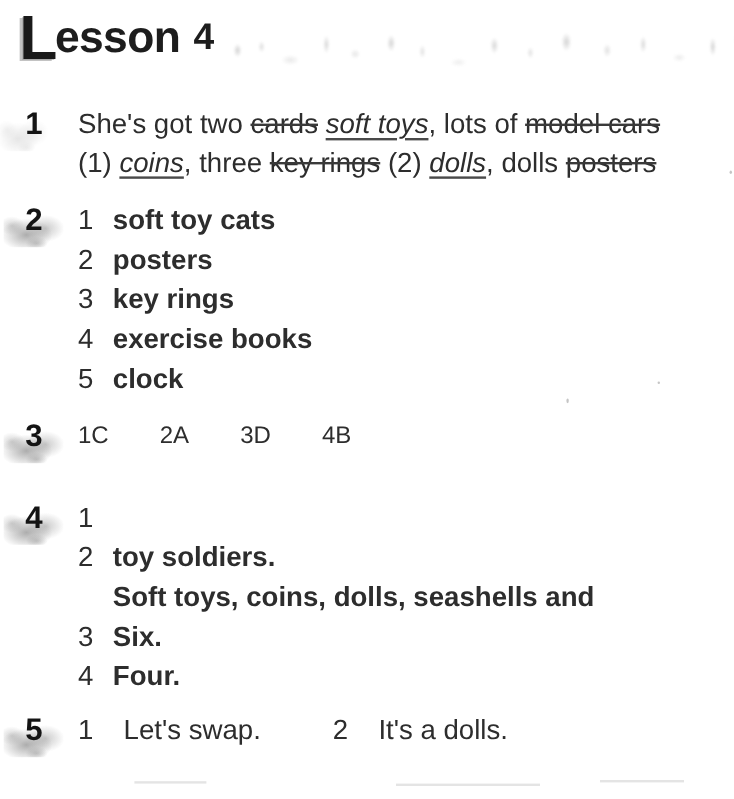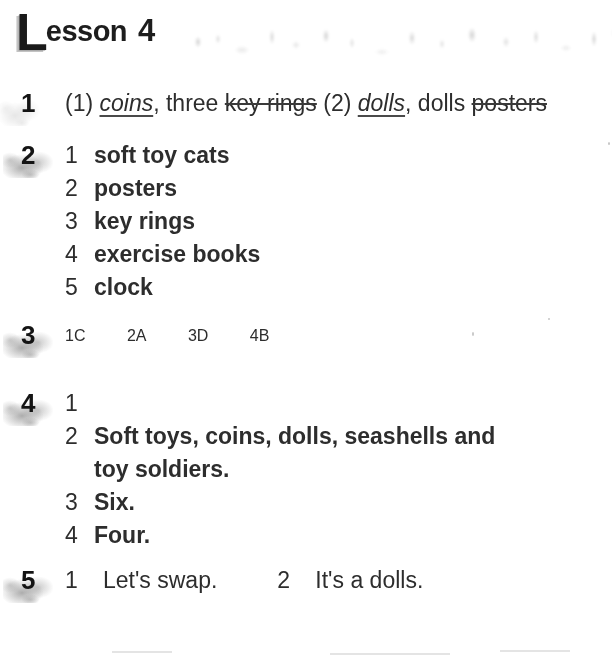--- a/index.html
+++ b/index.html
@@ -10,21 +10,21 @@
     color:#2d2d2d;
   }
   
   .lesson-header{position:relative;margin:8px 0 0 16px;height:52px;white-space:nowrap;}
   .big-l{
     display:inline-block;font-size:52px;font-weight:700;line-height:44px;
     color:#1a1a1a;letter-spacing:-2px;vertical-align:bottom;
     text-shadow:-3px 2px 0 rgba(145,145,145,.55), -1px 1px 0 rgba(120,120,120,.4);
     filter:blur(.3px);
   }
-  .title-rest{display:inline-block;font-size:29px;font-weight:700;color:#1d1d1d;
+  .title-rest{display:inline-block;font-size:37px;font-weight:700;color:#1d1d1d;
     letter-spacing:-.5px;vertical-align:bottom;line-height:46px;margin-left:0;filter:blur(.3px);}
   .title-num{display:inline-block;font-size:31px;font-weight:700;color:#1d1d1d;
     vertical-align:bottom;line-height:46px;margin-left:11px;filter:blur(.3px);}
   .ghost-band{
     position:absolute;left:168px;top:2px;width:436px;height:52px;opacity:.55;filter:blur(.8px);
     background-image:
       radial-gradient(5px 8px at 14px 32px, rgba(90,90,90,.5), transparent 70%),
       radial-gradient(4px 7px at 34px 29px, rgba(110,110,110,.42), transparent 70%),
       radial-gradient(11px 6px at 58px 40px, rgba(140,140,140,.35), transparent 70%),
       radial-gradient(4px 11px at 88px 27px, rgba(100,100,100,.46), transparent 70%),
@@ -64,21 +64,21 @@
   }
   .splash.faint{opacity:.3;width:40px;left:0;}
   .content{flex:1;min-width:0;}
   .rich{margin:0;font-size:23px;line-height:32px;white-space:nowrap;filter:blur(.2px);}
   .strike{text-decoration:line-through;text-decoration-thickness:2px;text-decoration-color:#3a3a3a;}
   .answer{font-style:italic;text-decoration:underline;text-underline-offset:4px;text-decoration-thickness:1.5px;text-decoration-color:#4a4a4a;}
   .bold{font-weight:700;}
   .row{display:flex;font-size:23px;line-height:33px;filter:blur(.2px);}
   .row .n{flex:0 0 29px;}
   .row .t{white-space:nowrap;font-weight:bold;}
-  .letters-row{font-size:16px;line-height:33px;filter:blur(.2px);}
+  .letters-row{font-size:20px;line-height:33px;filter:blur(.2px);}
   .pair{display:inline-block;margin-right:37px;}
   .ex5 .content{display:flex;}
   .grp{display:flex;font-size:23px;line-height:33px;filter:blur(.2px);}
   .grp .n5{flex:0 0 38px;}
   .grp.second{margin-left:60px;}
   
   .speck{position:absolute;background:rgba(110,110,110,.4);border-radius:50%;}
   .sp1{left:472px;top:332px;width:2px;height:4px;}
   .sp2{left:548px;top:318px;width:2px;height:2px;}
   .sp3{left:608px;top:142px;width:2px;height:3px;}
@@ -96,20 +96,21 @@
     <span class="big-l">L</span><span class="title-rest">esson</span><span class="title-num">4</span>
     <div class="ghost-band"></div>
   </div>
 
   <div class="ex ex1">
     <div class="marker-col">
       <span class="splash faint"></span>
       <span class="marker">1</span>
     </div>
     <div class="content">
+      <p class="rich"><span>She's got two </span><span class="strike">cards</span><span> </span><span class="answer">soft toys</span><span>, lots of </span><span class="strike">model cars</span></p>
       <p class="rich"><span>(1) </span><span class="answer">coins</span><span>, three </span><span class="strike">key rings</span><span> (2) </span><span class="answer">dolls</span><span>, dolls </span><span class="strike">posters</span></p>
     </div>
   </div>
 
   <div class="ex ex2">
     <div class="marker-col">
       <span class="splash"></span>
       <span class="marker">2</span>
     </div>
     <div class="content">
@@ -154,22 +155,22 @@
       <span class="splash"></span>
       <span class="marker">4</span>
     </div>
     <div class="content">
       <div class="row">
         <span class="n">1</span>
       </div>
       <div class="row">
         <span class="n">2</span>
         <div class="t">
+          <div>toy soldiers.</div>
           <div>Soft toys, coins, dolls, seashells and</div>
-          <div>toy soldiers.</div>
         </div>
       </div>
       <div class="row">
         <span class="n">3</span>
         <span class="t">Six.</span>
       </div>
       <div class="row">
         <span class="n">4</span>
         <span class="t">Four.</span>
       </div>

